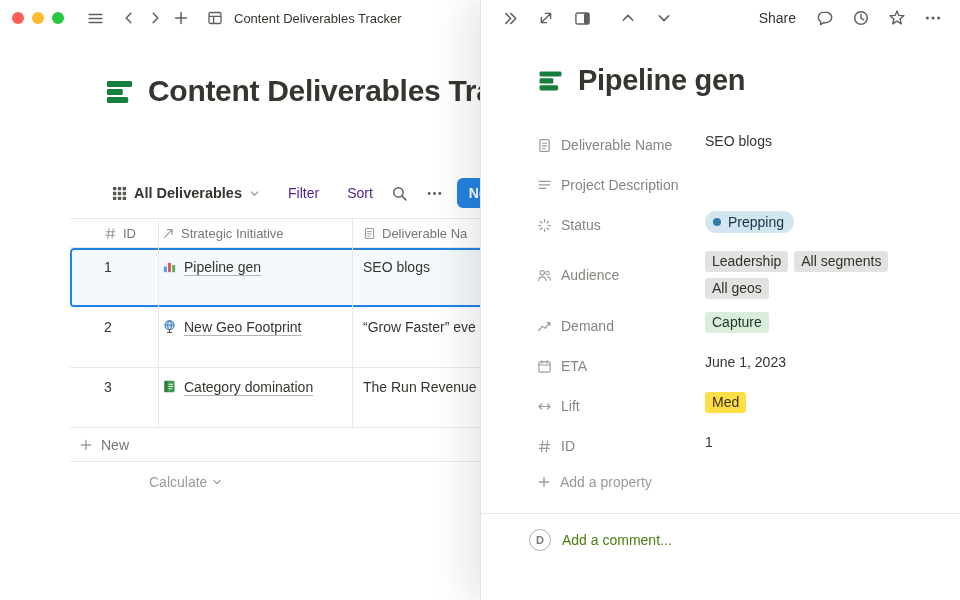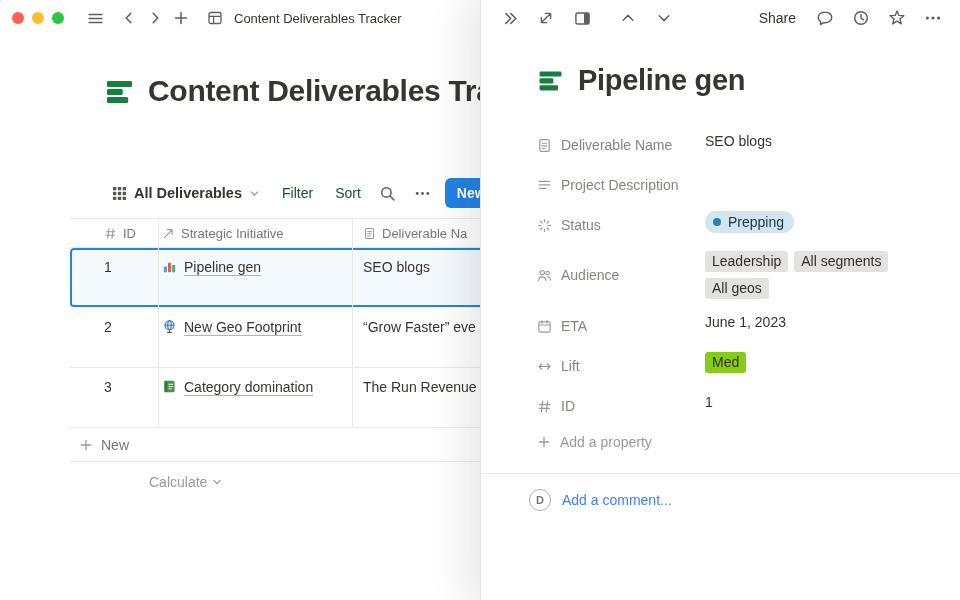--- a/index.html
+++ b/index.html
@@ -22,21 +22,21 @@
   .icon-btn { width: 26px; height: 26px; display: flex; align-items: center; justify-content: center; border-radius: 4px; flex: none; }
   .tb-gap { width: 8px; }
   .doc-title { font-size: 13px; margin-left: 6px; color: #37352f; white-space: nowrap; }
 
   .main { position: absolute; left: 0; top: 36px; right: 0; bottom: 0; }
   .page-head { display: flex; align-items: center; gap: 13px; margin: 38px 0 0 104px; }
   .page-title { font-size: 30px; font-weight: 700; letter-spacing: -0.3px; white-space: nowrap; }
 
   .toolbar { display: flex; align-items: center; margin: 70px 0 0 112px; height: 30px; }
   .view-btn { display: flex; align-items: center; gap: 7px; font-weight: 600; font-size: 14.5px; color: #37352f; }
-  .tb-txt { color: #14532d; font-size: 14px; margin-left: 22px; }
+  .tb-txt { color: #4c1d95; font-size: 14px; margin-left: 28px; }
   .tb-icon { margin-left: 18px; }
   .new-btn { display: flex; align-items: stretch; background: #2383e2; color: #fff; border-radius: 6px; height: 30px; margin-left: 14px; overflow: hidden; }
   .new-btn .nb-label { display: flex; align-items: center; padding: 0 10px 0 12px; font-weight: 600; font-size: 14px; }
   .new-btn .nb-divider { width: 1px; background: rgba(255,255,255,0.35); margin: 5px 0; }
   .new-btn .nb-chev { display: flex; align-items: center; padding: 0 7px; }
 
   .dbtable { margin: 10px 0 0 70px; width: 690px; }
   .t-header { display: flex; height: 30px; align-items: center; color: #787774; font-size: 13px; border-top: 1px solid #e9e9e7; border-bottom: 1px solid #e9e9e7; }
   .hcell { display: flex; align-items: center; gap: 6px; height: 100%; }
   .col-id { width: 88px; padding-left: 34px; flex: none; }
@@ -67,26 +67,26 @@
   .prop { display: flex; min-height: 34px; margin-bottom: 6px; border-radius: 4px; }
   .prop-label { width: 168px; flex: none; display: flex; align-items: center; gap: 9px; color: #87857f; font-size: 14px; padding-top: 7px; line-height: 18px; }
   .prop-label .p-ico { margin-top: 1px; flex: none; }
   .prop-value { flex: 1; padding-top: 7px; font-size: 14px; line-height: 20px; color: #37352f; }
   .pills { display: flex; flex-wrap: wrap; gap: 6px; align-items: flex-start; }
   .pill-status { display: inline-flex; align-items: center; gap: 7px; background: #d3e5ef; color: #16344a; border-radius: 12px; padding: 2px 10px 2px 8px; font-size: 14px; line-height: 18px; }
   .pill-status .dot { width: 8px; height: 8px; border-radius: 50%; background: #337ea9; flex: none; }
   .tag { display: inline-block; border-radius: 3px; padding: 1px 7px; font-size: 14px; line-height: 19px; }
   .tag-gray { background: #e3e2e0; color: #32302c; }
   .tag-green { background: #dbeddb; color: #1c3829; }
-  .tag-yellow { background: #84cc16; color: #402c1b; }
+  .tag-yellow { background: #fde047; color: #402c1b; }
   .add-prop { display: flex; align-items: center; gap: 9px; color: #9b9a97; font-size: 14px; height: 34px; margin-top: 2px; }
 
   .comment-sec { margin: 14px -48px 0 -56px; border-top: 1px solid #e9e9e7; padding: 15px 48px 0 48px; display: flex; align-items: center; gap: 11px; }
   .avatar { width: 22px; height: 22px; border-radius: 50%; border: 1px solid #b3b1ac; color: #787774; font-size: 11px; font-weight: 700; display: flex; align-items: center; justify-content: center; flex: none; }
-  .comment-ph { color: #3b82f6; font-size: 14px; }
+  .comment-ph { color: #4d7c0f; font-size: 14px; }
 </style>
 </head>
 <body>
 
 <div>
 
   <div class="titlebar">
     <div class="traffic">
       <div class="light tl-red"></div>
       <div class="light tl-yellow"></div>
@@ -422,20 +422,34 @@
         </div>
         <div class="prop-value">
           <div class="pills">
             <span class="tag tag-gray">Leadership</span>
             <span class="tag tag-gray">All segments</span>
             <span class="tag tag-gray">All geos</span>
           </div>
         </div>
       </div>
 
+      <div class="prop">
+        <div class="prop-label">
+          <span class="p-ico">
+            <svg width="15" height="15" viewBox="0 0 16 16">
+                <path d="M1.8 12.4 5.8 7.6l2.8 2.4 5-6" stroke="#9b9a97" stroke-width="1.3" fill="none" stroke-linecap="round" stroke-linejoin="round"></path>
+                <path d="M10.6 3.8h3v3" stroke="#9b9a97" stroke-width="1.3" fill="none" stroke-linecap="round" stroke-linejoin="round"></path>
+              </svg>
+          </span>
+          <span>Demand</span>
+        </div>
+        <div class="prop-value">
+          <span class="tag tag-green">Capture</span>
+        </div>
+      </div>
 
       <div class="prop">
         <div class="prop-label">
           <span class="p-ico">
             <svg width="15" height="15" viewBox="0 0 16 16">
                 <rect x="2" y="3" width="12" height="11" rx="1.5" stroke="#9b9a97" stroke-width="1.2" fill="none"></rect>
                 <path d="M2 6.4h12M5.2 1.6v2.8M10.8 1.6v2.8" stroke="#9b9a97" stroke-width="1.2" stroke-linecap="round" fill="none"></path>
               </svg>
           </span>
           <span>ETA</span>

